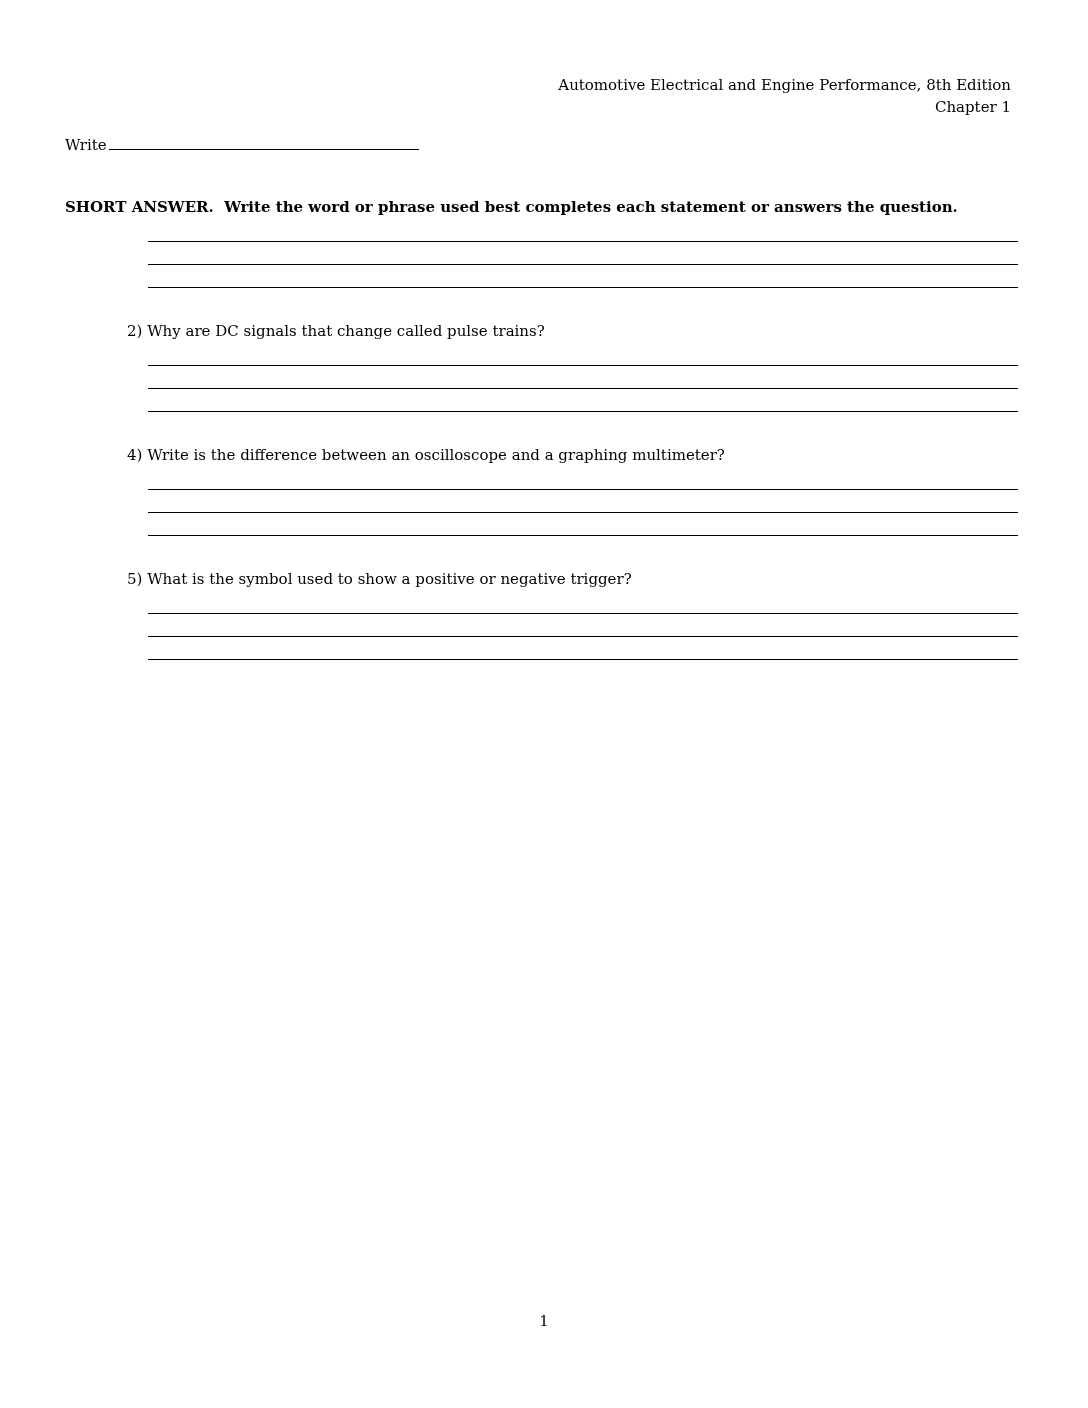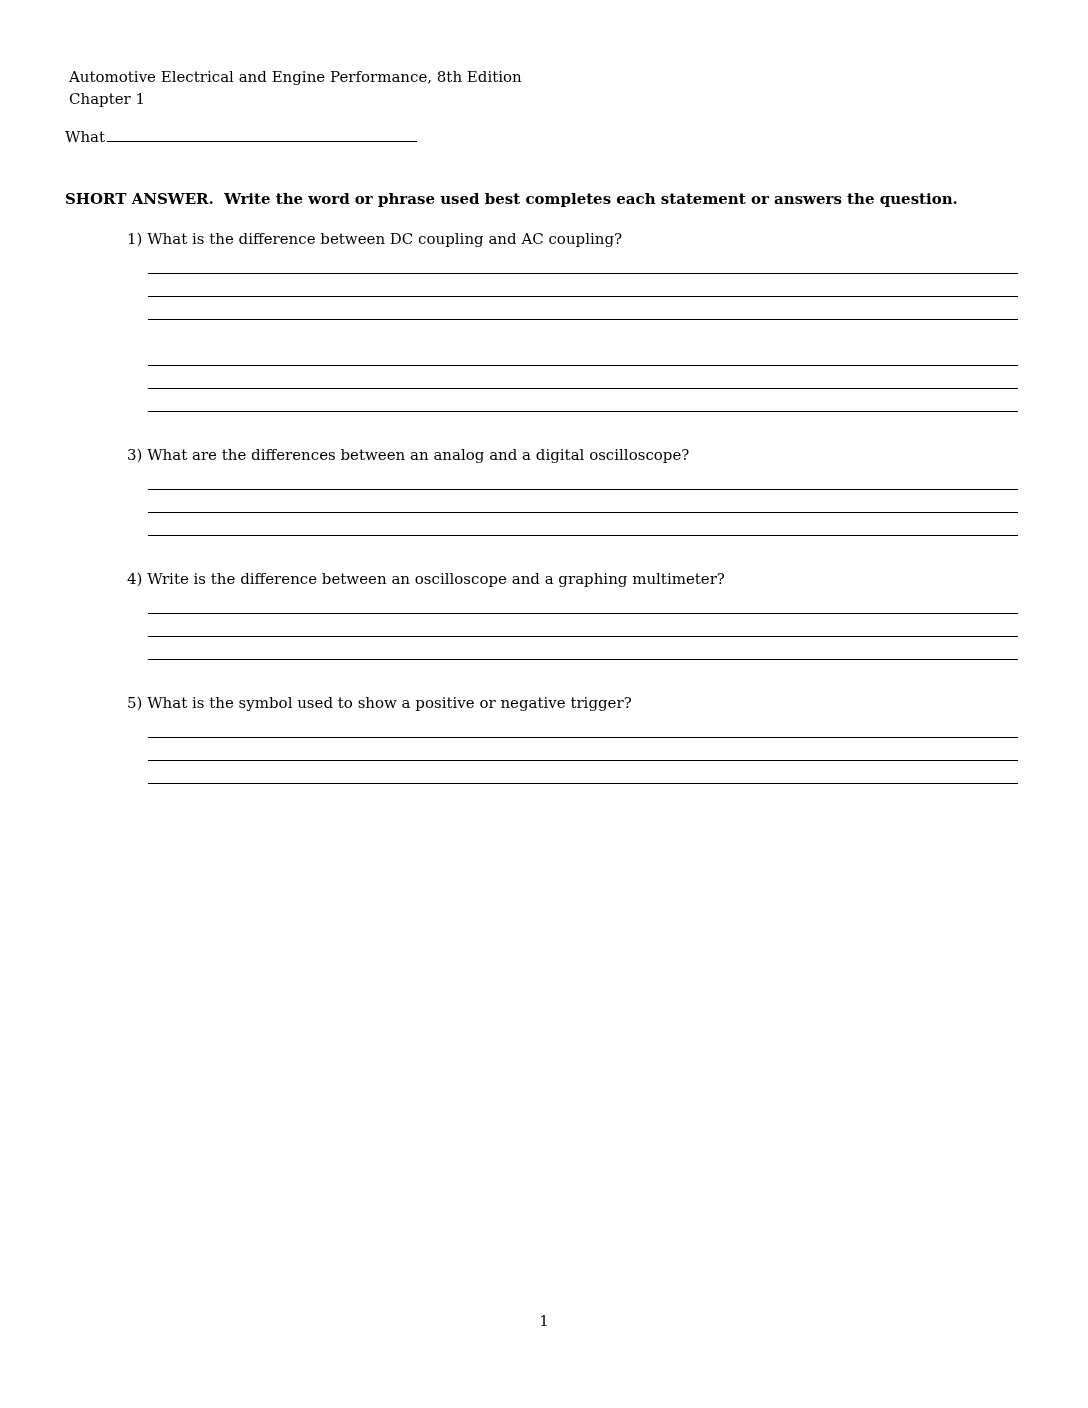--- a/index.html
+++ b/index.html
@@ -17,21 +17,21 @@
     line-height: 22px;
     color: #000000;
   }
   .page {
     position: relative;
     width: 100%;
     height: 100%;
     padding: 62px 65px 0 65px;
     box-sizing: border-box;
   }
-  .doc-header { margin: 4px; }
+  .doc-header { margin: 12px; text-align: right; }
   .doc-header div { white-space: nowrap; }
 
   .name-row {
     margin-top: 16px;
     white-space: nowrap;
   }
   .name-line {
     display: inline-block;
     width: 310px;
     height: 14px;
@@ -75,50 +75,42 @@
 <body>
 
 <div class="page">
 
   <div class="doc-header">
     <div>Automotive Electrical and Engine Performance, 8th Edition</div>
     <div>Chapter 1</div>
   </div>
 
   <div class="name-row">
-    <span>What</span><span class="name-line"></span>
+    <span>Write</span><span class="name-line"></span>
   </div>
 
   <div class="section-heading">SHORT ANSWER.  Write the word or phrase used best completes each statement or answers the question.</div>
-
-  <div class="question-block">
-    <div class="question-text"><span>1)</span> <span>What is the difference between DC coupling and AC coupling?</span></div>
-    <div class="answer-lines">
-      <div class="answer-line"></div>
-      <div class="answer-line"></div>
-      <div class="answer-line"></div>
-    </div>
-  </div>
 
   <div class="question-block">
     <div class="answer-lines">
       <div class="answer-line"></div>
       <div class="answer-line"></div>
       <div class="answer-line"></div>
     </div>
   </div>
 
   <div class="question-block">
-    <div class="question-text"><span>3)</span> <span>What are the differences between an analog and a digital oscilloscope?</span></div>
+    <div class="question-text"><span>2)</span> <span>Why are DC signals that change called pulse trains?</span></div>
     <div class="answer-lines">
       <div class="answer-line"></div>
       <div class="answer-line"></div>
       <div class="answer-line"></div>
     </div>
   </div>
+
 
   <div class="question-block">
     <div class="question-text"><span>4)</span> <span>Write is the difference between an oscilloscope and a graphing multimeter?</span></div>
     <div class="answer-lines">
       <div class="answer-line"></div>
       <div class="answer-line"></div>
       <div class="answer-line"></div>
     </div>
   </div>
 

